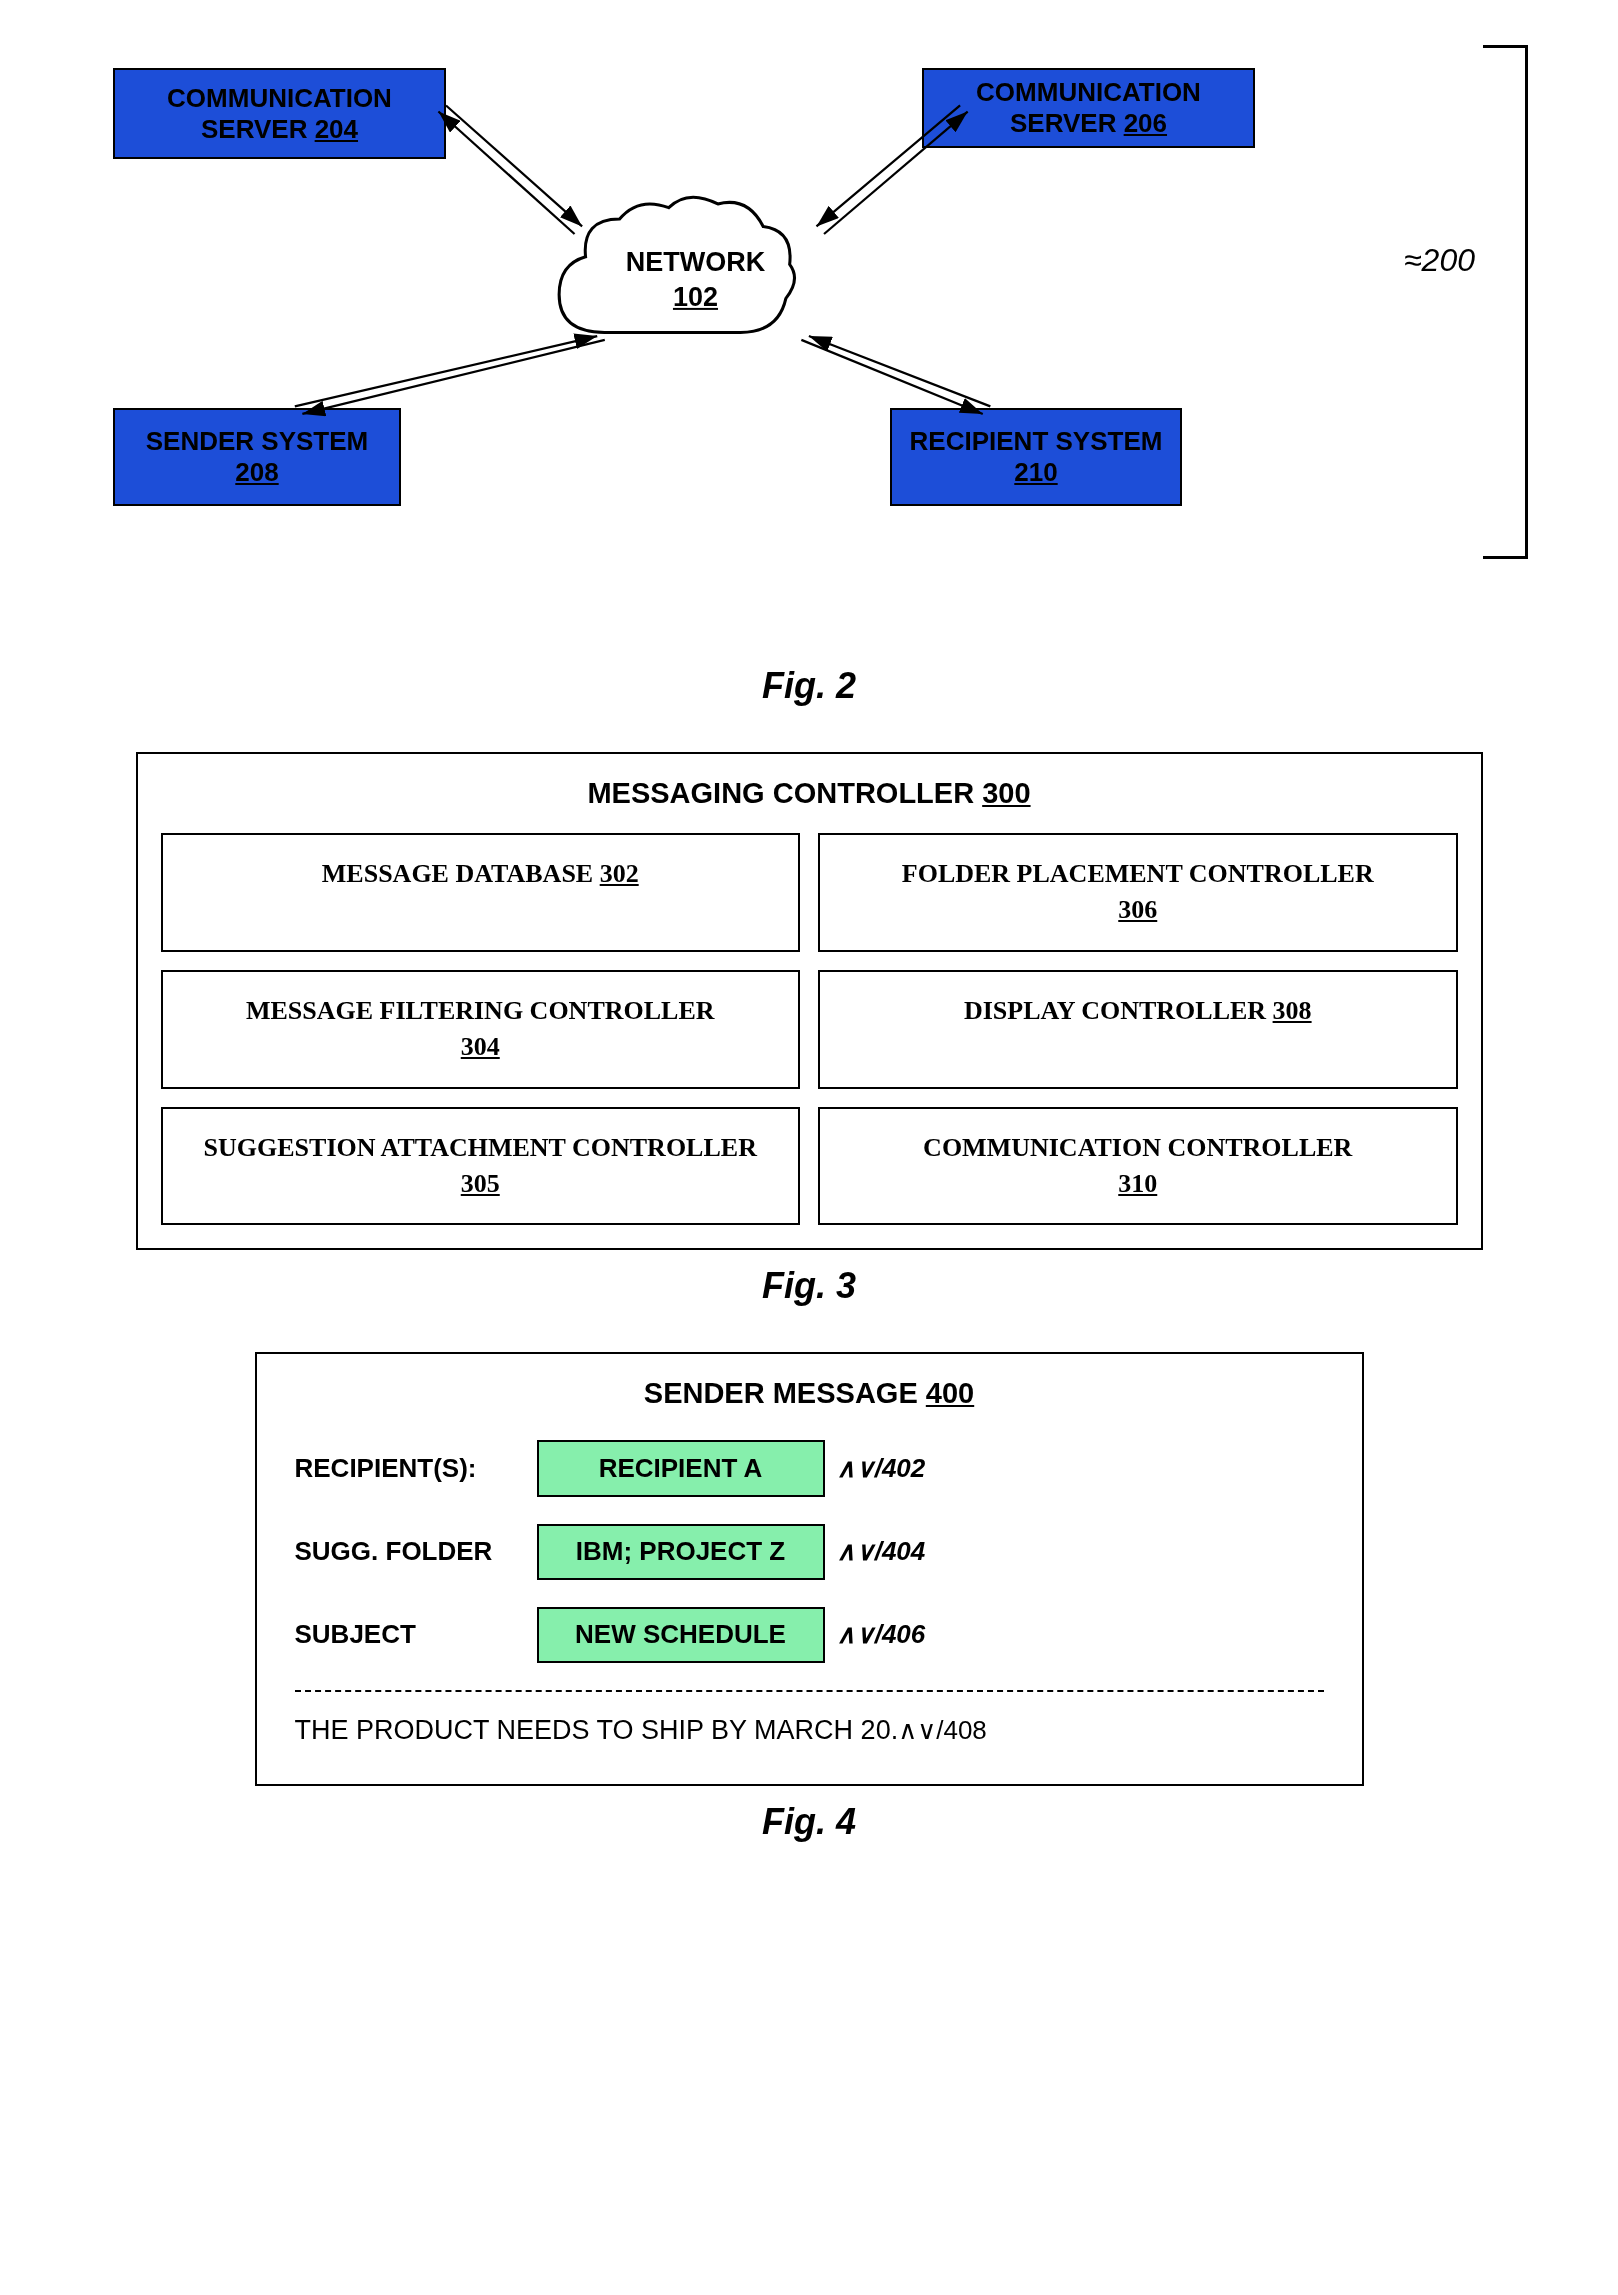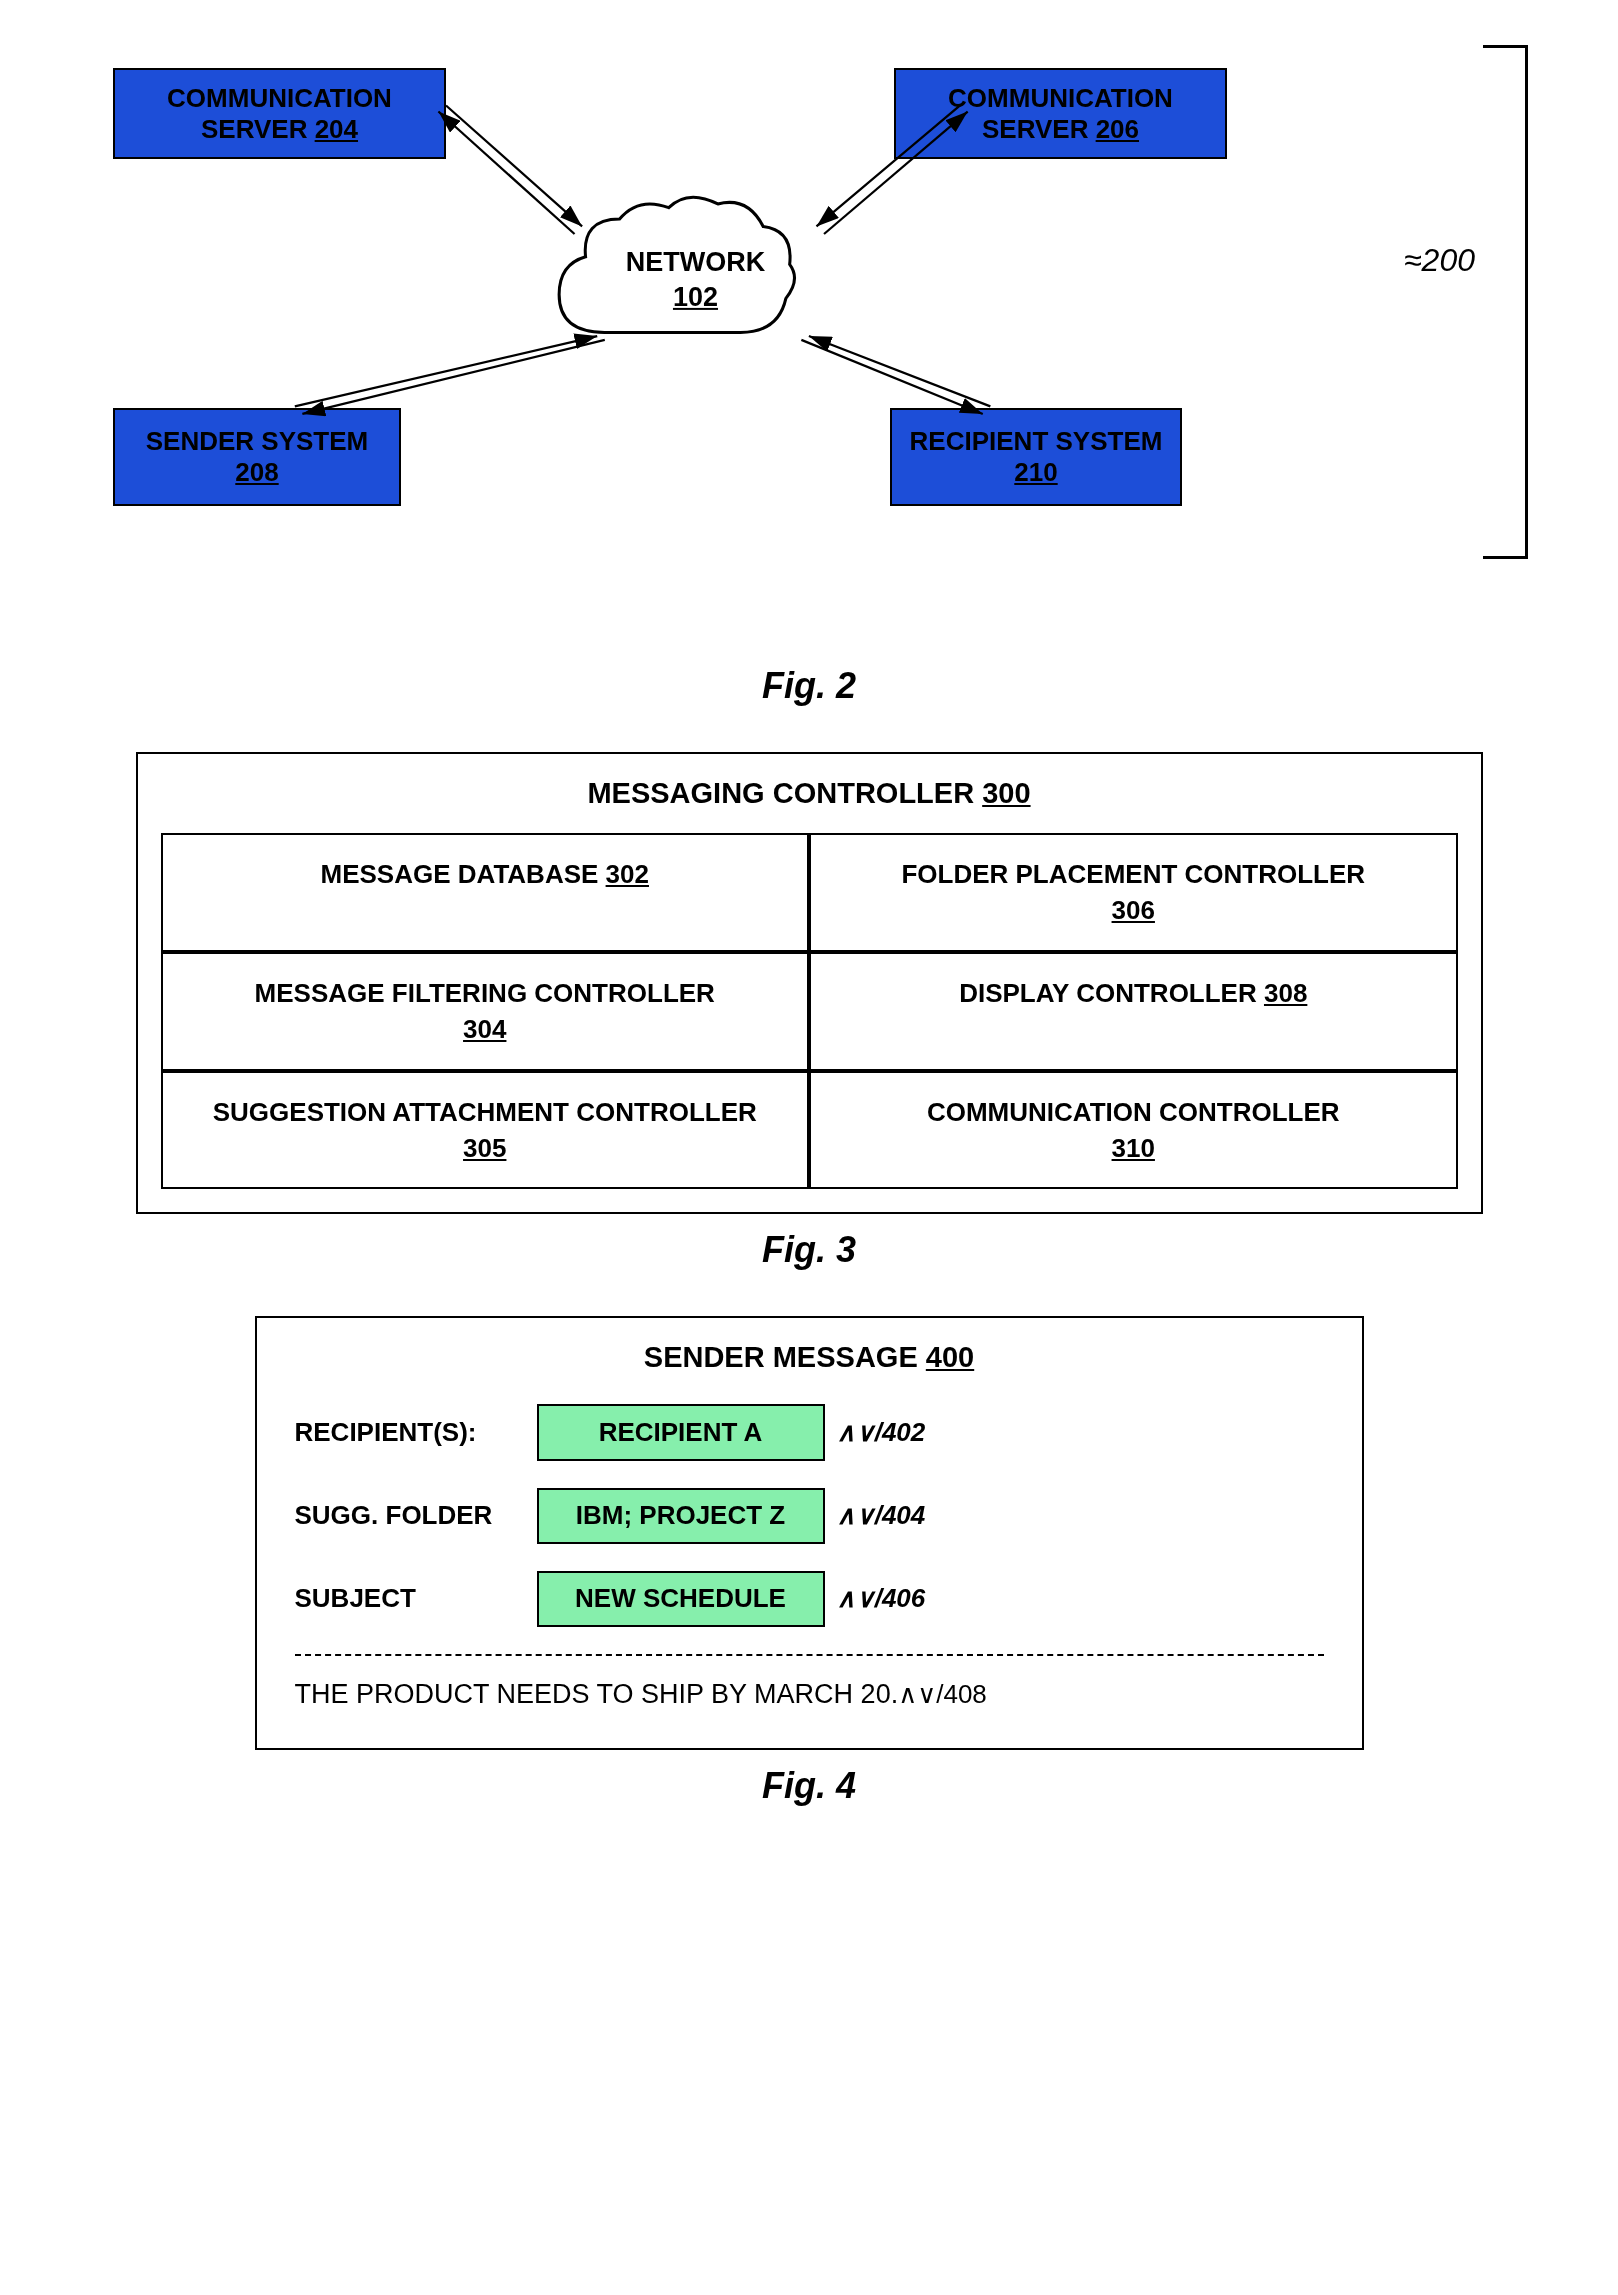--- a/index.html
+++ b/index.html
@@ -41,21 +41,21 @@
       background: #1d4ed8;
       display: flex;
       align-items: center;
       justify-content: center;
       text-align: center;
       font-size: 26px;
       font-weight: bold;
       padding: 10.6px 15px;
     }
     .box-comm-server-204 { top: 23px; left: 23px; width: 333px; height: 91px; }
-    .box-comm-server-206 { top: 23px; left: 804px; width: 333px; height: 91px; }
+    .box-comm-server-206 { top: 23px; left: 832px; width: 333px; height: 80px; }
     .box-sender-208 { top: 363px; left: 23px; width: 288px; height: 98px; }
     .box-recipient-210 { top: 363px; left: 800px; width: 292px; height: 98px; }
 
     .underline { text-decoration: underline; }
 
     
     .cloud-container {
       position: absolute;
       top: 121px;
       left: 454px;
@@ -109,20 +109,22 @@
     .fig3-title {
       text-align: center;
       font-size: 29px;
       font-weight: bold;
       margin-bottom: 23px;
       border-bottom: none;
     }
     .fig3-grid {
       display: grid;
       grid-template-columns: 1fr 1fr;
+      gap: 18px;
+      font-family: Liberation Serif, serif;
     }
     .fig3-box {
       border: 2.3px solid #000;
       padding: 21px 15px;
       text-align: center;
       font-size: 26px;
       font-weight: bold;
       line-height: 1.4;
       background: #fff;
     }

